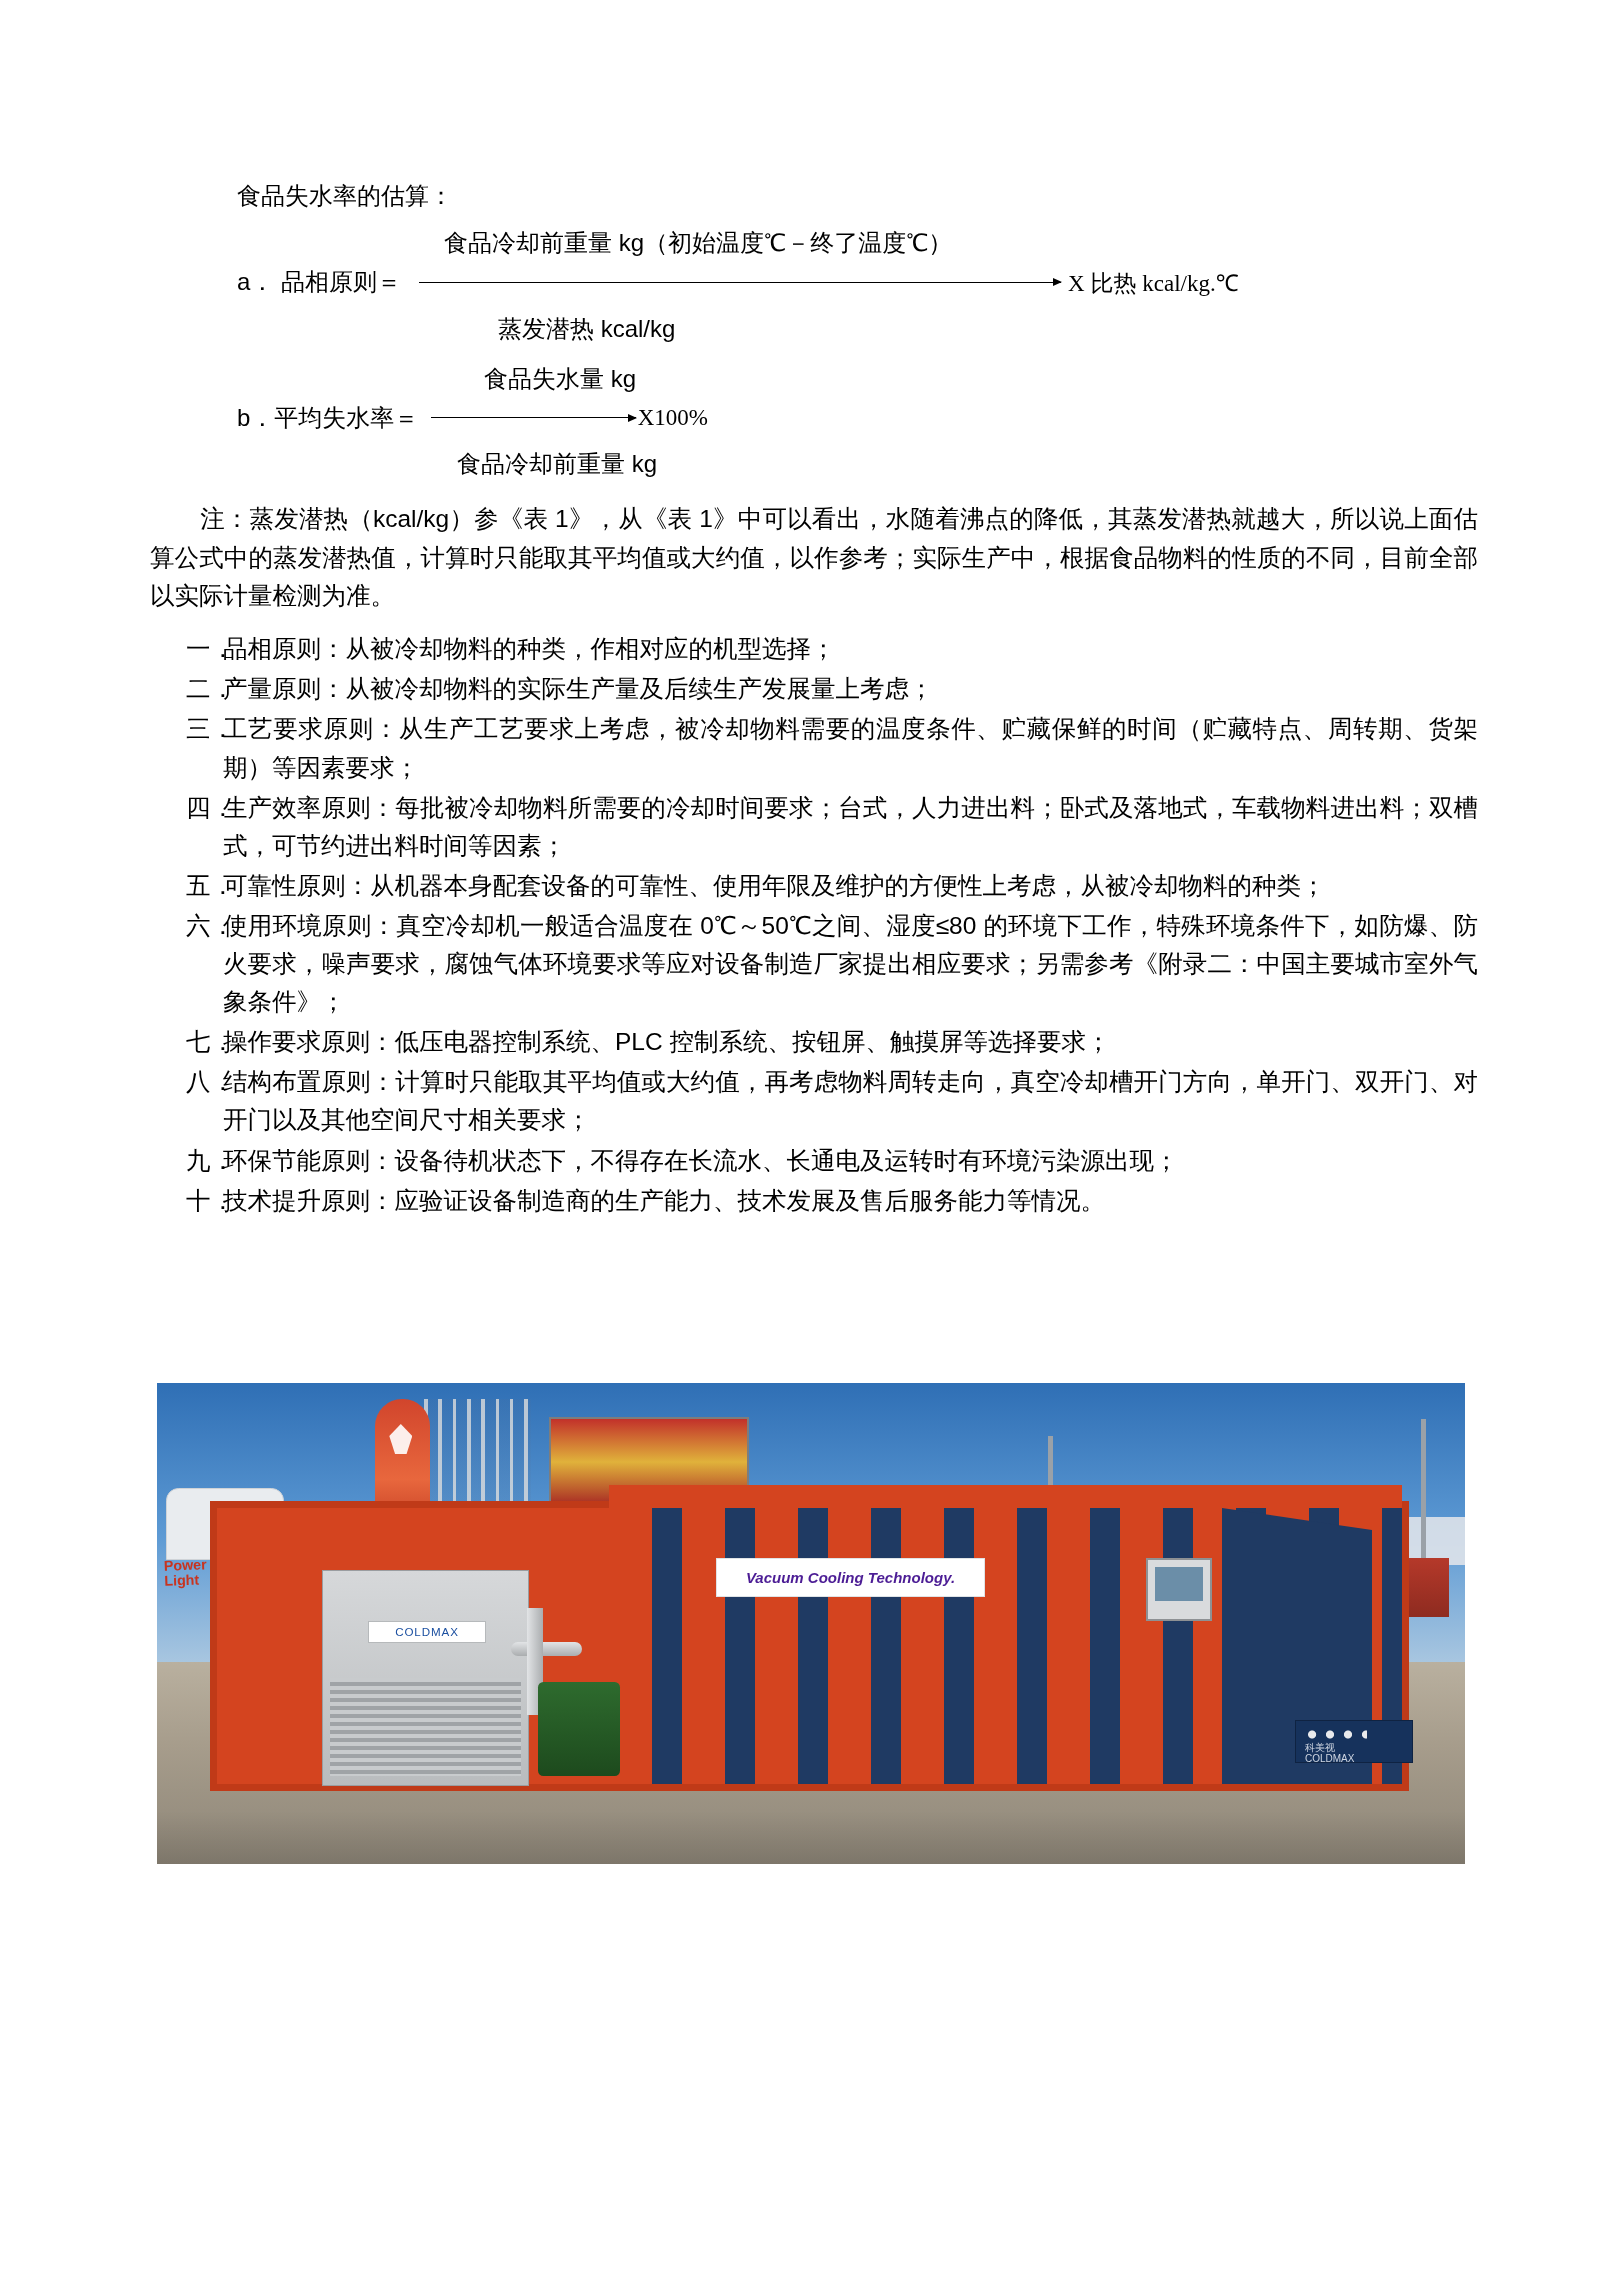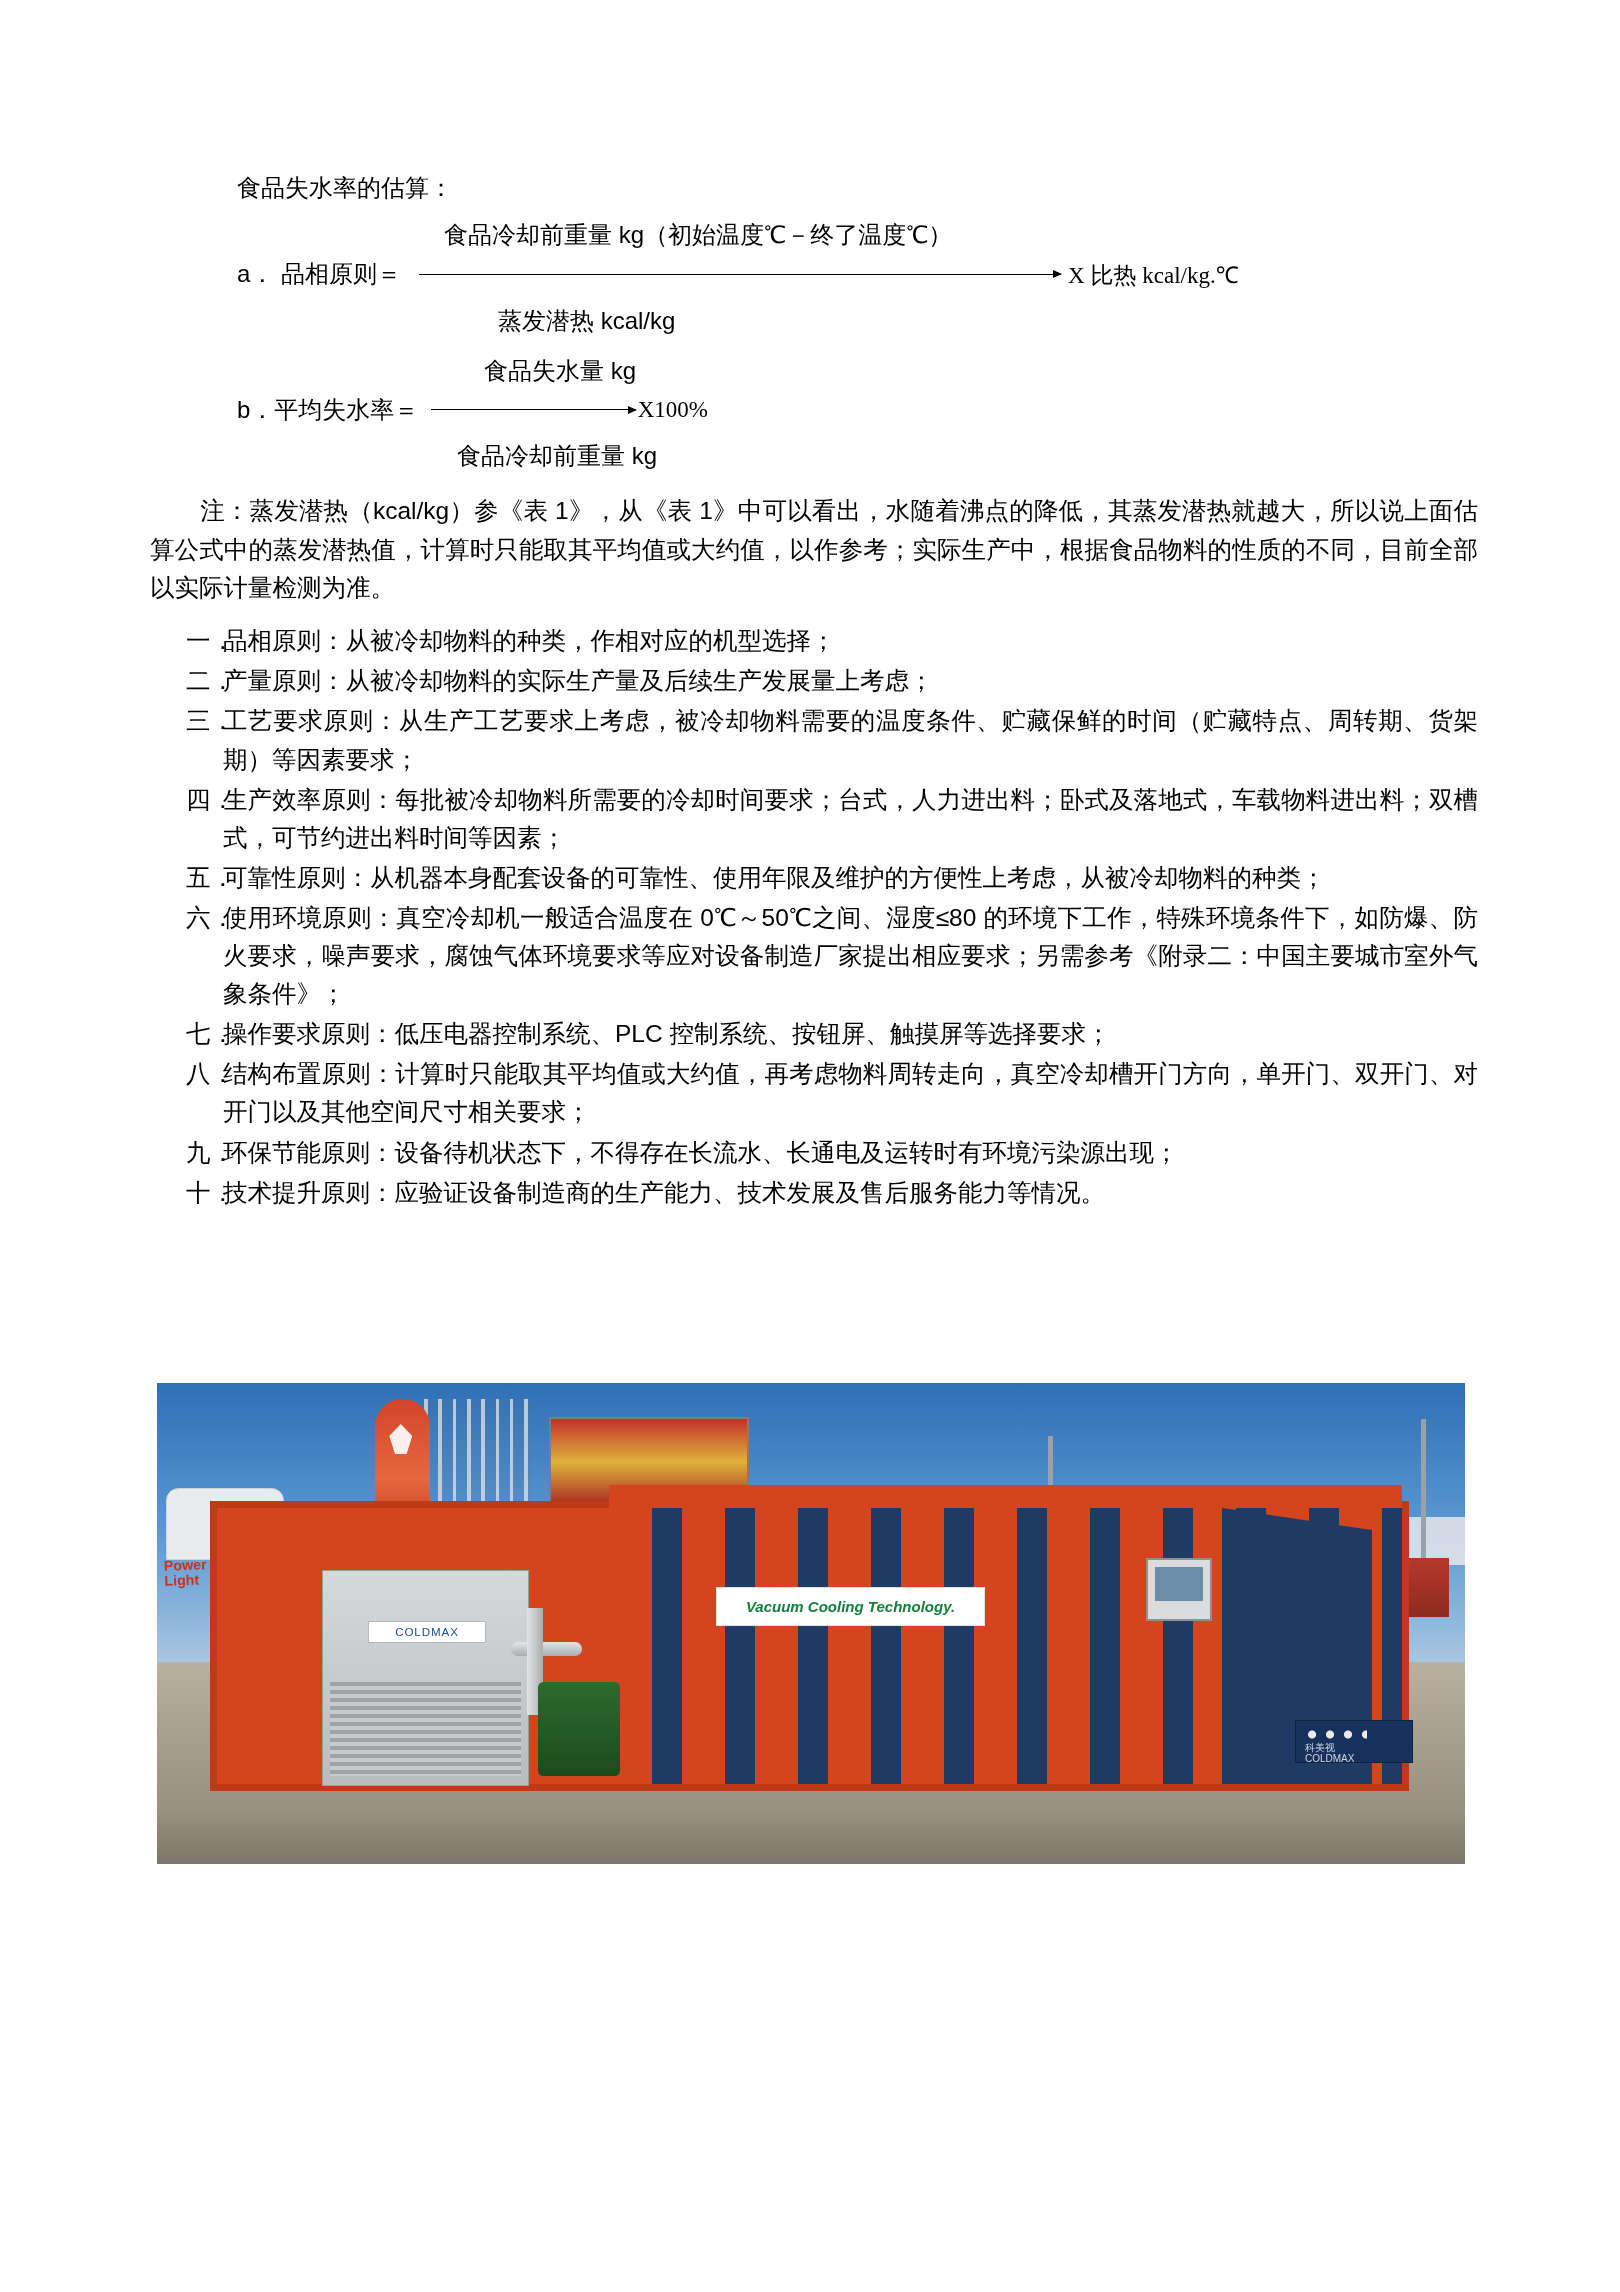--- a/index.html
+++ b/index.html
@@ -18,21 +18,21 @@
   .page {
     position: relative;
     width: 1621px;
     height: 2293px;
     box-sizing: border-box;
     padding: 0;
   }
   .content {
     position: absolute;
     left: 150px;
-    top: 170px;
+    top: 178px;
     width: 1328px;
   }
 
   
   .formula-title {
     font-size: 24px;
     line-height: 1.5;
     margin-left: 87px;
     font-family: "Liberation Sans", sans-serif;
   }
@@ -234,23 +234,22 @@
   }
   .top-rail {
     position:absolute; left: 392px; top: -23px; width: 793px; height: 25px;
     background: #d4441f;
   }
   .banner {
     position:absolute; left: 499px; top: 50px; width: 267px; height: 37px;
     background: #ffffff; border:0.9px solid #dfe3e6;
     display:flex; align-items:center; justify-content:center;
     font-family:"Liberation Sans",sans-serif;
-    font-style: italic; font-weight: bold; color:#15803d; font-size: 15px;
+    font-style: italic; font-weight: bold; color:#4c1d95; font-size: 15px;
     white-space: nowrap;
-    margin-top: 29px;
   }
   .cooler-unit {
     position:absolute; left: 105px; top: 62px; width: 205px; height: 214px;
     background: linear-gradient(180deg,#d6d8da 0%, #b9bcbe 100%);
     border:1.8px solid #9a9da0;
   }
   .cooler-grill {
     position:absolute; left: 7.1px; top: 107px; width: 191px; height: 98px;
     background: repeating-linear-gradient(180deg,#c8cbcd 0 4.5px,#9fa3a6 4.5px 8px);
   }

